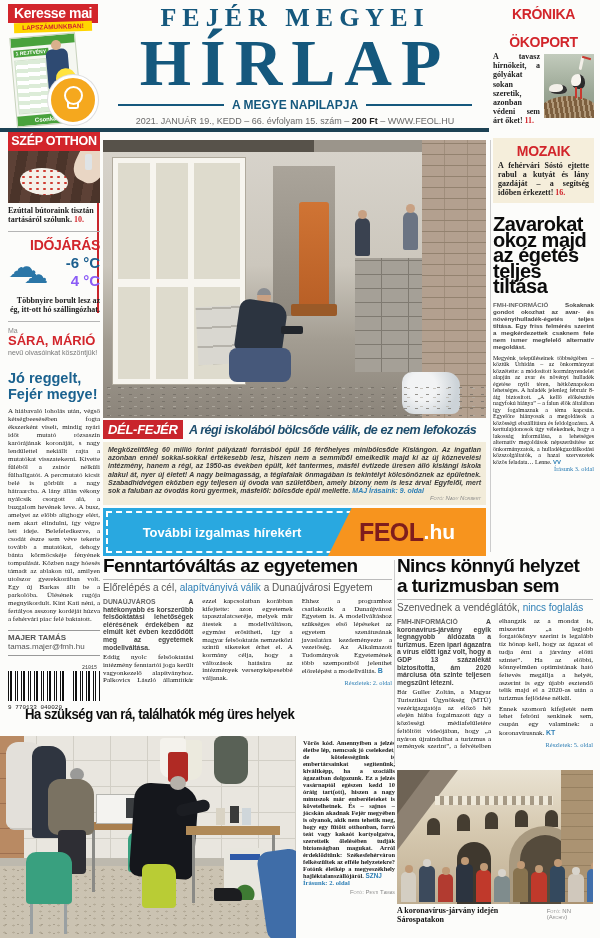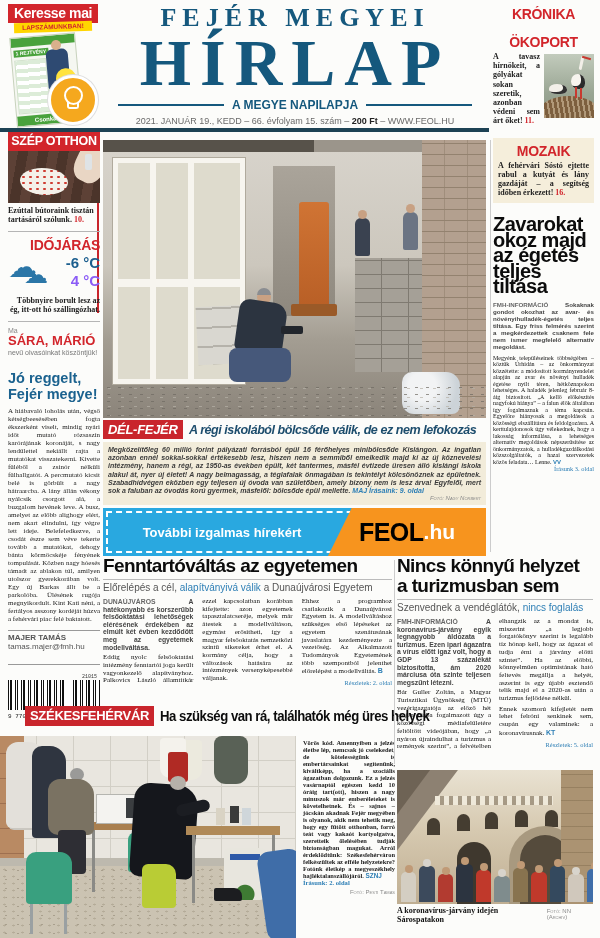--- a/index.html
+++ b/index.html
@@ -94,21 +94,21 @@
   .w-text{margin-top:2px;text-align:right;font-size:8px;line-height:9.4px;font-weight:bold;color:#222;}
   .nd-ma{font-family:"Liberation Sans",sans-serif;font-size:7px;color:#888;}
   .nd-names{color:#d2252b;font-family:"Liberation Sans",sans-serif;font-weight:bold;font-size:13px;line-height:14px;}
   .nd-suf{font-family:"Liberation Sans",sans-serif;font-size:7px;color:#777;line-height:9px;}
   .greet{margin-top:13px;}
   .greet h3{margin:0;color:#1b628f;font-family:"Liberation Sans",sans-serif;font-weight:bold;font-size:14.5px;line-height:16px;}
   .greet-body{margin-top:5px;font-size:7px;line-height:8px;text-align:justify;color:#222;}
   .byline{margin-top:7px;border-top:1px solid #999;padding-top:2px;
           font-family:"Liberation Sans",sans-serif;font-weight:bold;font-size:8px;color:#555;}
   .email{font-family:"Liberation Sans",sans-serif;font-weight:normal;font-size:8px;color:#555;
-         border-bottom:1px solid #999;padding-bottom:13px;}
+         border-bottom:1px solid #999;padding-bottom:4px;}
   .barcode-wrap{position:relative;margin-top:9px;height:46px;}
   .bc-top{position:absolute;right:3px;top:0;font-family:"Liberation Mono",monospace;font-size:5px;color:#333;}
   .bc{position:absolute;left:0;right:0;top:6px;height:30px;
       background:repeating-linear-gradient(90deg,#111 0 1px,#fff 1px 2px,#111 2px 4px,#fff 4px 7px,#111 7px 8px,#fff 8px 9px,#111 9px 10px,#fff 10px 13px);}
   .bc-gap{position:absolute;left:62%;top:6px;width:6px;height:30px;background:#fff;}
   .bc-bot{position:absolute;left:0;bottom:0;font-family:"Liberation Mono",monospace;font-size:6px;color:#222;}
 
   
   .photo-main{position:absolute;left:103px;top:140px;width:383px;height:278px;overflow:hidden;
               background:linear-gradient(180deg,#d8d4cc 0%,#ccc7bd 45%,#a39d92 72%,#8b847a 100%);}
@@ -161,21 +161,21 @@
 
   
   .feol{position:absolute;left:103px;top:508px;width:383px;height:48px;background:#29a8e0;overflow:hidden;}
   .feol-dash{position:absolute;inset:3px;border:2px dashed #fff;}
   .feol-text{position:absolute;left:0;top:0;width:238px;height:100%;display:flex;flex-direction:column;
              justify-content:center;color:#fff;font-family:"Liberation Sans",sans-serif;font-weight:bold;
              font-size:13px;line-height:15px;text-align:center;}
   .feol-orange{position:absolute;right:0;top:0;height:100%;width:158px;background:#f7941e;
                clip-path:polygon(15% 0,100% 0,100% 100%,0 100%);
                display:flex;align-items:center;justify-content:center;}
-  .feol-brand{color:#000000;font-family:"Liberation Sans",sans-serif;font-weight:900;font-size:25px;letter-spacing:-0.5px;}
+  .feol-brand{color:#7f1d1d;font-family:"Liberation Sans",sans-serif;font-weight:900;font-size:25px;letter-spacing:-0.5px;}
   .feol-tld{color:#fff;font-family:"Liberation Sans",sans-serif;font-weight:bold;font-size:21px;}
 
   
   .article h2{margin:0;font-family:"Liberation Sans",sans-serif;font-weight:bold;color:#0c0c0c;
               font-size:19px;line-height:20px;letter-spacing:-0.6px;}
   .subhead{margin-top:3px;border-top:1px solid #bbb;padding-top:2px;
            font-family:"Liberation Sans",sans-serif;font-size:10px;line-height:12px;color:#555;}
   .subhead .blue{color:#2e7fb5;}
   .coltext{margin-top:4px;font-size:7px;line-height:7.7px;text-align:justify;color:#111;overflow:hidden;}
   .coltext p{margin:0 0 3px;}
@@ -487,21 +487,20 @@
           <span class="cp"></span>
       </div>
     </div>
     <div class="caprow">
       <span class="cap-bold">A koronavírus-járvány idején Sárospatakon</span>
       <span class="credit">Fotó: NN (Archív)</span>
     </div>
   </div>
 
   <div class="sz-strip">
-    <span class="sz-label">SZÉKESFEHÉRVÁR</span>
     <span class="sz-hl">Ha szükség van rá, találhatók még üres helyek</span>
   </div>
 
   <div class="photo-shelter">
     <div class="sh-tiles"></div>
     <div class="sh-brown"></div>
     <div class="sh-wallfoot"></div>
     <div class="sh-floor"></div>
     <div class="sh-coat1"></div>
     <div class="sh-coat2"></div>

